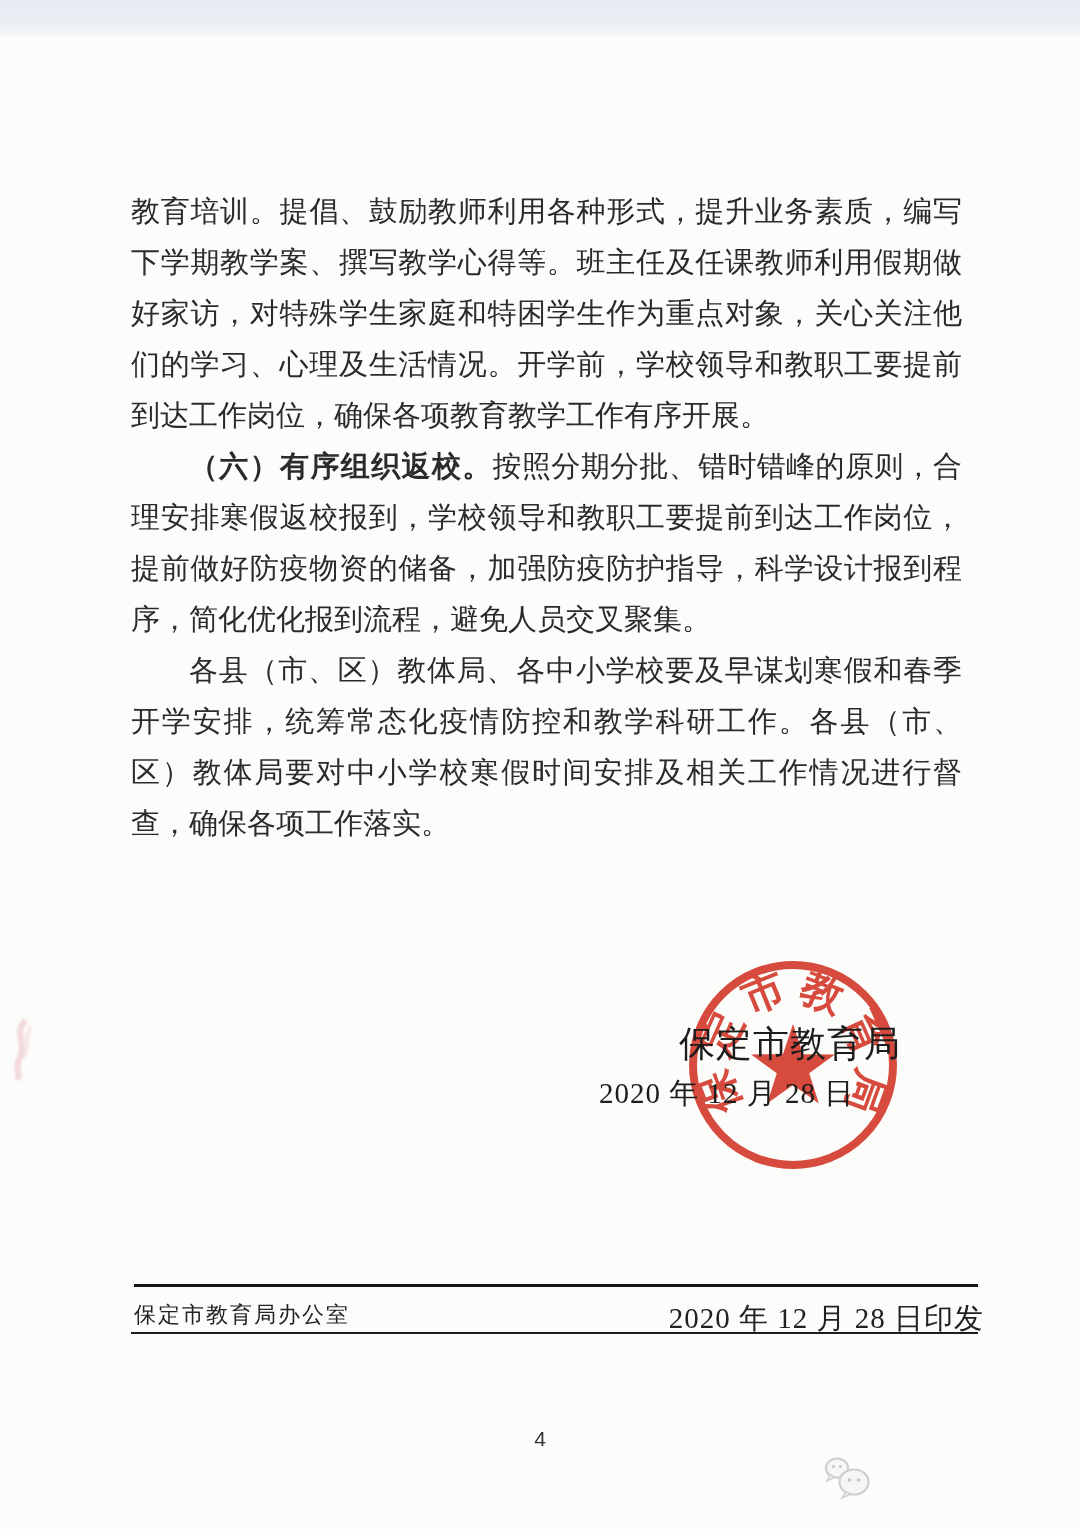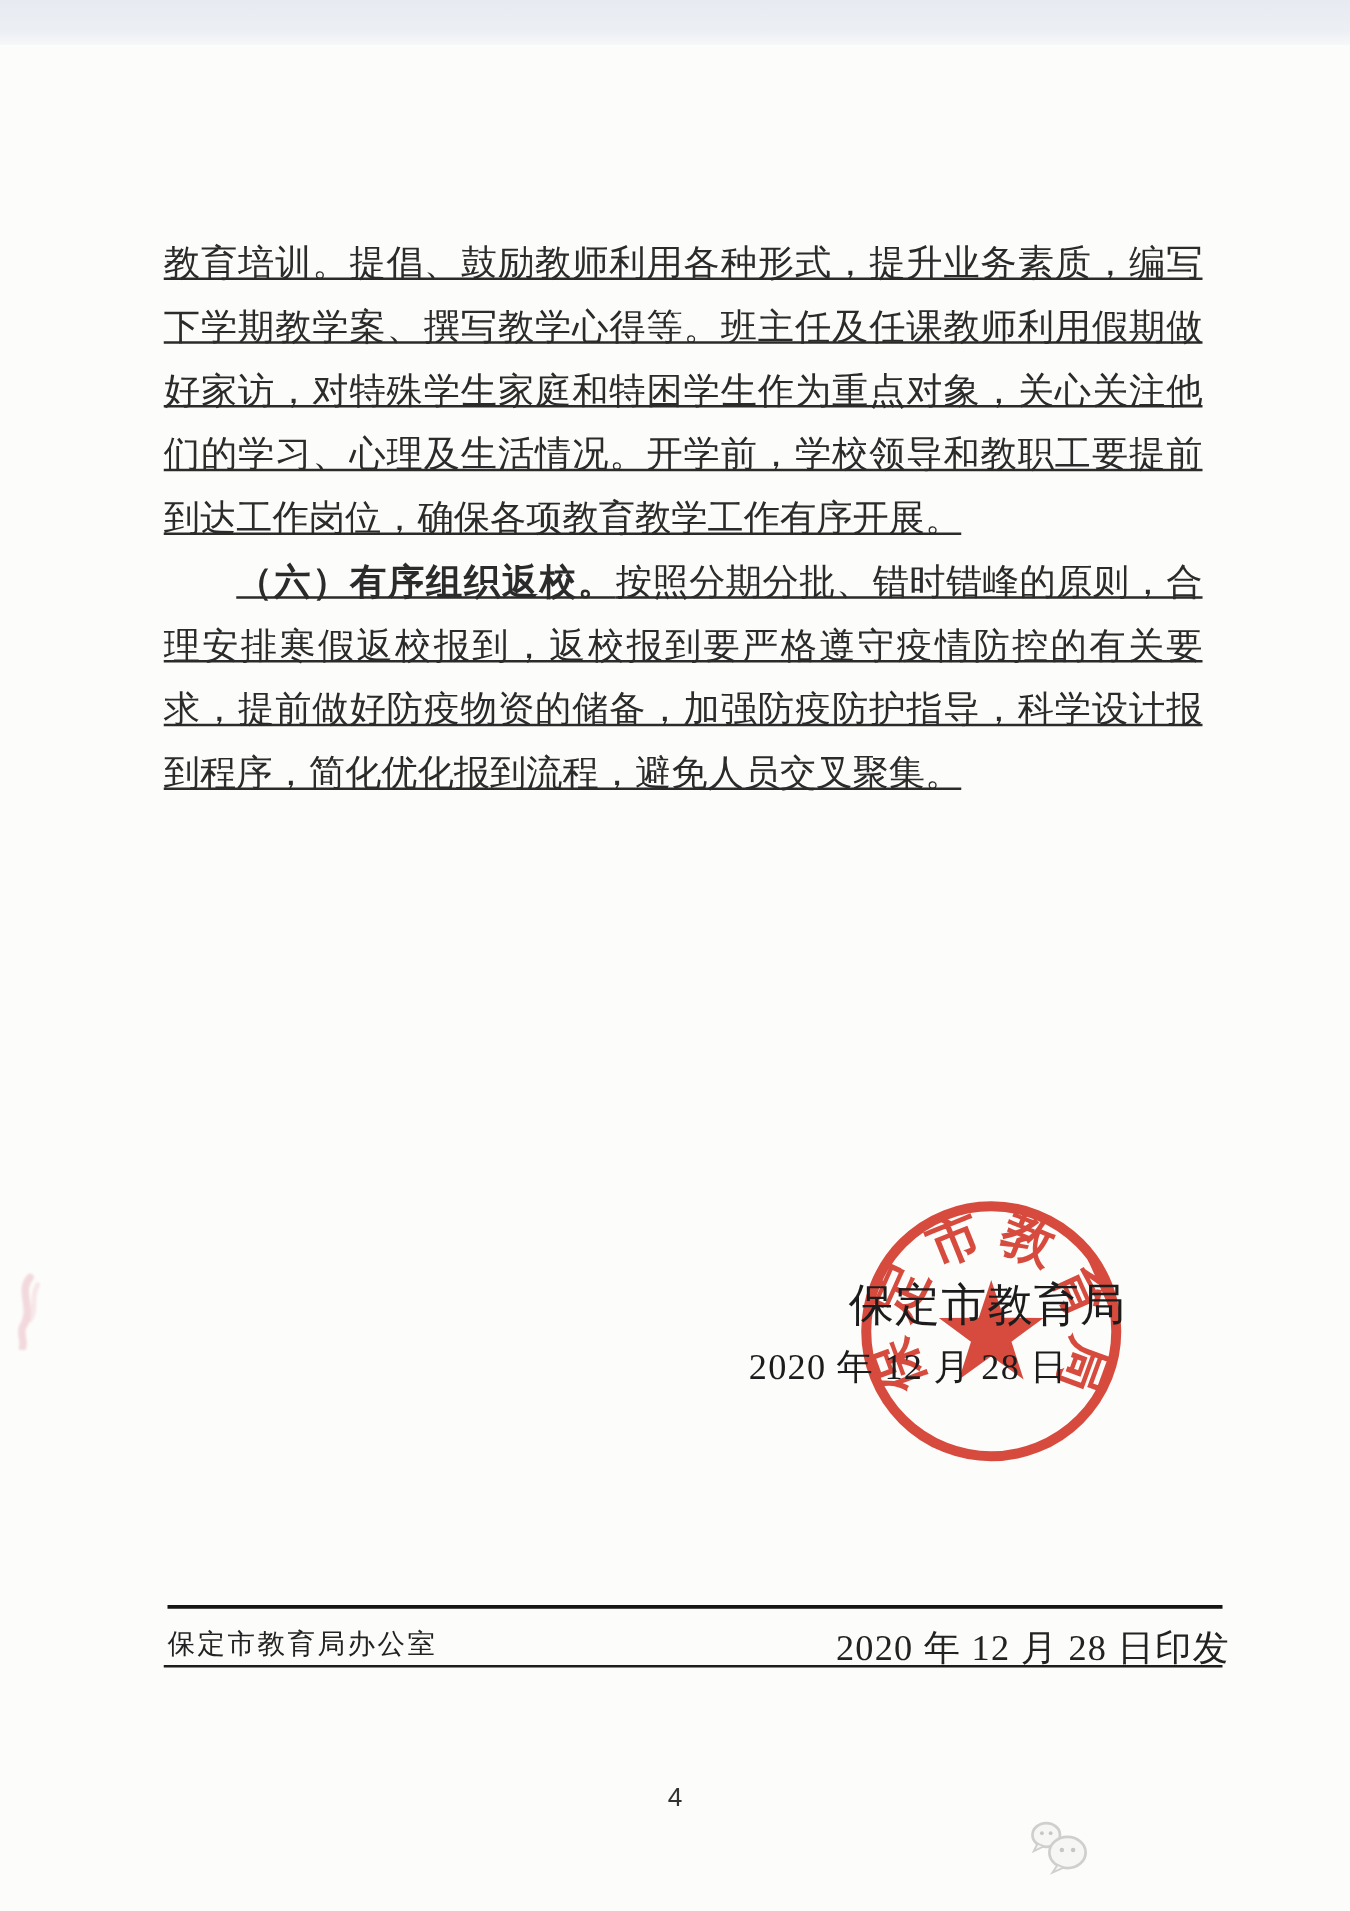--- a/index.html
+++ b/index.html
@@ -26,21 +26,20 @@
   .body-text {
     position: absolute;
     left: 131px;
     top: 186px;
     width: 831px;
     font-size: 29px;
     line-height: 51px;
     color: #2b2b2b;
     text-align: justify;
     text-align-last: left;
-    text-decoration: underline;
   }
   .body-text p {
     margin: 0;
     text-indent: 2em;
   }
   .body-text p.no-indent {
     text-indent: 0;
   }
   .body-text .lead {
     font-family: "Liberation Sans", "DejaVu Sans", sans-serif;
@@ -152,21 +151,22 @@
 </style>
 </head>
 <body>
 
 <div class="page">
 
   <div class="top-band"></div>
 
   <div class="body-text">
     <p class="para no-indent"><b class="lead"></b><span>教育培训。提倡、鼓励教师利用各种形式，提升业务素质，编写下学期教学案、撰写教学心得等。班主任及任课教师利用假期做好家访，对特殊学生家庭和特困学生作为重点对象，关心关注他们的学习、心理及生活情况。开学前，学校领导和教职工要提前到达工作岗位，确保各项教育教学工作有序开展。</span></p>
-    <p class="para"><b class="lead">（六）有序组织返校。</b><span>按照分期分批、错时错峰的原则，合理安排寒假返校报到，返校报到要严格遵守疫情防控的有关要求，提前做好防疫物资的储备，加强防疫防护指导，科学设计报到程序，简化优化报到流程，避免人员交叉聚集。</span></p>
+    <p class="para"><b class="lead">（六）有序组织返校。</b><span>按照分期分批、错时错峰的原则，合理安排寒假返校报到，学校领导和教职工要提前到达工作岗位，提前做好防疫物资的储备，加强防疫防护指导，科学设计报到程序，简化优化报到流程，避免人员交叉聚集。</span></p>
+    <p class="para"><b class="lead"></b><span>各县（市、区）教体局、各中小学校要及早谋划寒假和春季开学安排，统筹常态化疫情防控和教学科研工作。各县（市、区）教体局要对中小学校寒假时间安排及相关工作情况进行督查，确保各项工作落实。</span></p>
   </div>
 
   <svg class="seal" viewBox="0 0 220 220">
     <circle cx="110" cy="110" r="100" fill="none" stroke-width="8" stroke="#d5382a"></circle>
     <polygon points="110,69 120,99.2 151.9,99.4 126.2,118.3 135.9,148.6 110,130 84.1,148.6 93.8,118.3 68.1,99.4 100,99.2" fill="#d5382a"></polygon>
     <g font-size="42" font-weight="bold" font-family="Liberation Serif, serif" text-anchor="middle">
       <text transform="translate(36.7,136.7) rotate(-110)" dominant-baseline="central" fill="#d5382a">保</text>
       <text transform="translate(38.7,78.3) rotate(-66)" dominant-baseline="central" fill="#d5382a">定</text>
       <text transform="translate(80.8,37.7) rotate(-22)" dominant-baseline="central" fill="#d5382a">市</text>
       <text transform="translate(139.2,37.7) rotate(22)" dominant-baseline="central" fill="#d5382a">教</text>

